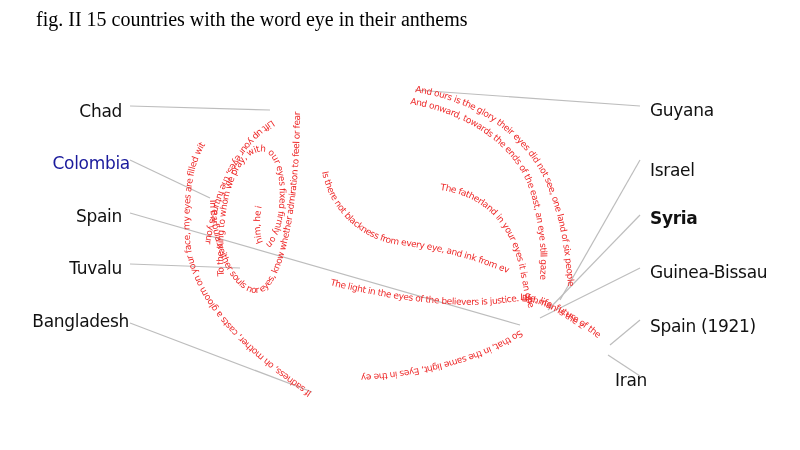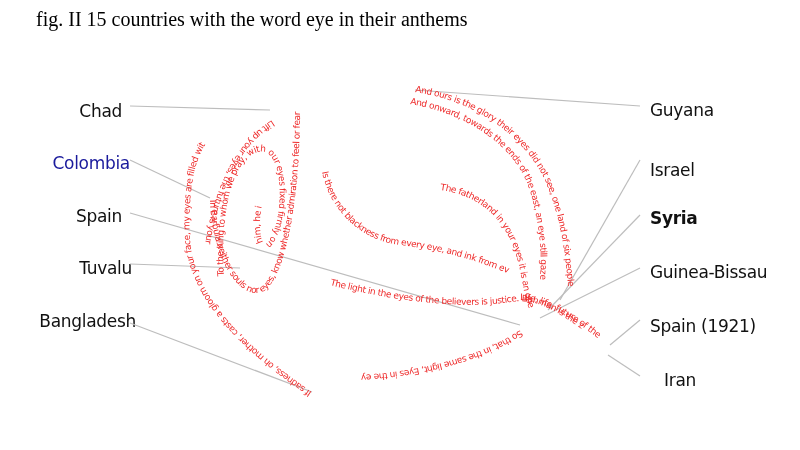--- a/index.html
+++ b/index.html
@@ -18,29 +18,29 @@
 </head>
 <body>
 
 <div class="title">
   <span class="fig">fig. II</span><span>15 countries with the word eye in their anthems</span>
 </div>
 
 <div class="label left" style="left:12px; top:101px;">Chad</div>
 <div class="label left highlight" style="left:20px; top:153px;">Colombia</div>
 <div class="label left" style="left:12px; top:206px;">Spain</div>
-<div class="label left" style="left:22px; top:258px;">Tuvalu</div>
-<div class="label left" style="left:26px; top:311px;">Bangladesh</div>
+<div class="label left" style="left:12px; top:258px;">Tuvalu</div>
+<div class="label left" style="left:19px; top:311px;">Bangladesh</div>
 
 <div class="label right" style="left:650px; top:100px;">Guyana</div>
 <div class="label right" style="left:650px; top:160px;">Israel</div>
 <div class="label right" style="left:650px; top:208px;font-weight:bold;">Syria</div>
 <div class="label right" style="left:650px; top:262px;">Guinea-Bissau</div>
 <div class="label right" style="left:650px; top:316px;">Spain (1921)</div>
-<div class="label right" style="left:664px; top:370px;">Iran</div>
+<div class="label right" style="left:615px; top:370px;">Iran</div>
 
 <svg class="diagram" width="800" height="450" viewBox="0 0 800 450">
   <defs>
 
     <path id="p-bangladesh" class="guide" d="M 312 392 C 250 350, 195 300, 190 240 C 188 200, 192 165, 205 145"></path>
 
     <path id="p-chad" class="guide" d="M 272 120 C 240 140, 215 180, 205 245"></path>
 
     <path id="p-colombia" class="guide" d="M 210 200 C 212 260, 240 300, 262 292 C 285 282, 300 200, 300 112"></path>
 

